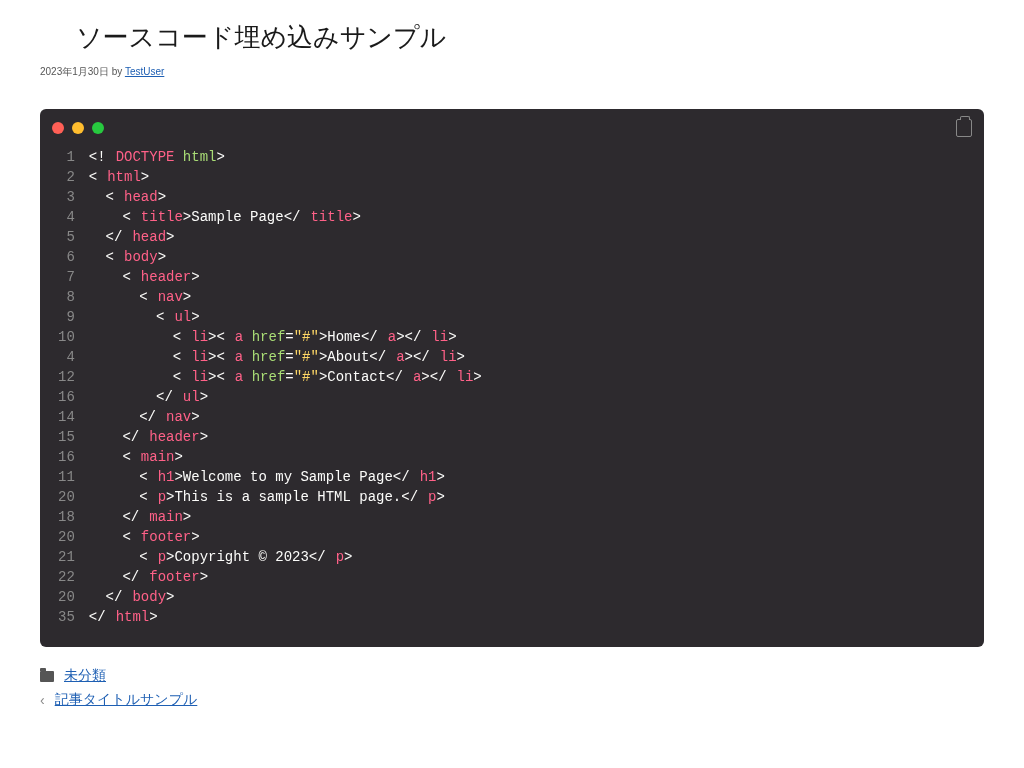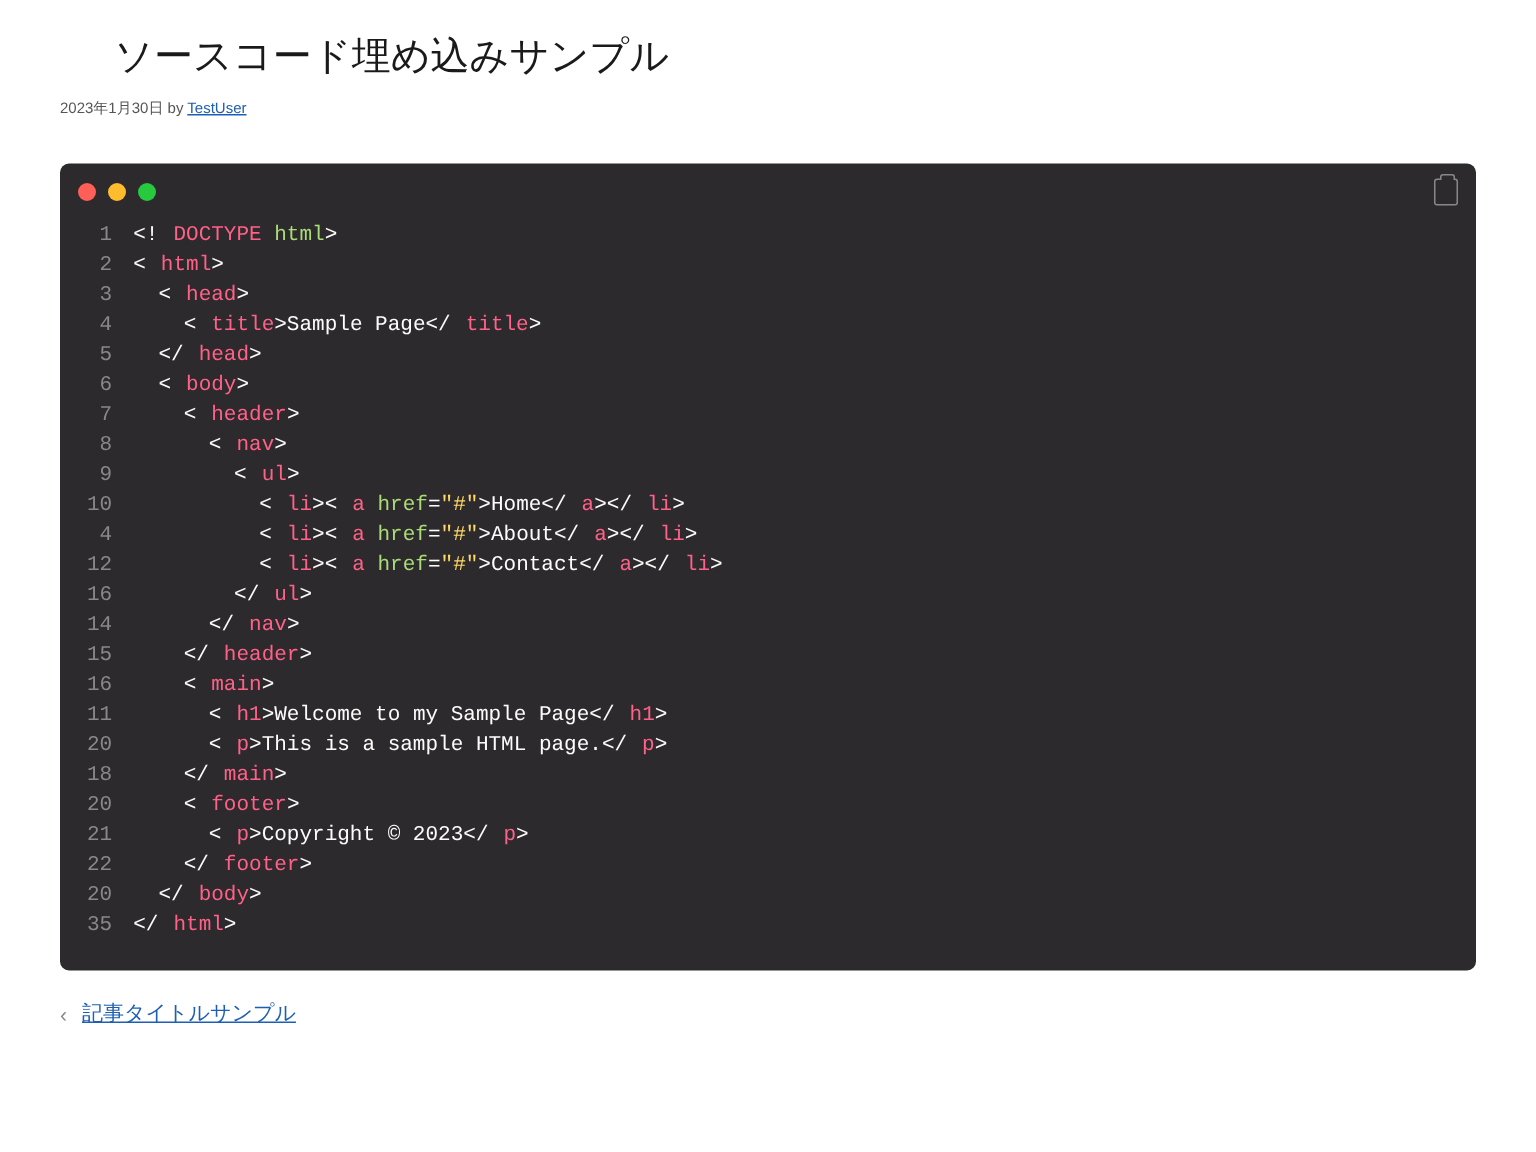--- a/index.html
+++ b/index.html
@@ -176,16 +176,20 @@
         <div>22</div>
         <div>20</div>
         <div>35</div>
       </div>
     <div class="code-lines" id="code-lines"><div><span class="tok-white">&lt;!</span><span class="tok-pink">DOCTYPE</span><span class="tok-white"> </span><span class="tok-green">html</span><span class="tok-white">&gt;</span></div><div><span class="tok-white">&lt;</span><span class="tok-pink">html</span><span class="tok-white">&gt;</span></div><div><span class="tok-white">  &lt;</span><span class="tok-pink">head</span><span class="tok-white">&gt;</span></div><div><span class="tok-white">    &lt;</span><span class="tok-pink">title</span><span class="tok-white">&gt;Sample Page&lt;/</span><span class="tok-pink">title</span><span class="tok-white">&gt;</span></div><div><span class="tok-white">  &lt;/</span><span class="tok-pink">head</span><span class="tok-white">&gt;</span></div><div><span class="tok-white">  &lt;</span><span class="tok-pink">body</span><span class="tok-white">&gt;</span></div><div><span class="tok-white">    &lt;</span><span class="tok-pink">header</span><span class="tok-white">&gt;</span></div><div><span class="tok-white">      &lt;</span><span class="tok-pink">nav</span><span class="tok-white">&gt;</span></div><div><span class="tok-white">        &lt;</span><span class="tok-pink">ul</span><span class="tok-white">&gt;</span></div><div><span class="tok-white">          &lt;</span><span class="tok-pink">li</span><span class="tok-white">&gt;&lt;</span><span class="tok-pink">a</span><span class="tok-white"> </span><span class="tok-green">href</span><span class="tok-white">=</span><span class="tok-yellow">"#"</span><span class="tok-white">&gt;Home&lt;/</span><span class="tok-pink">a</span><span class="tok-white">&gt;&lt;/</span><span class="tok-pink">li</span><span class="tok-white">&gt;</span></div><div><span class="tok-white">          &lt;</span><span class="tok-pink">li</span><span class="tok-white">&gt;&lt;</span><span class="tok-pink">a</span><span class="tok-white"> </span><span class="tok-green">href</span><span class="tok-white">=</span><span class="tok-yellow">"#"</span><span class="tok-white">&gt;About&lt;/</span><span class="tok-pink">a</span><span class="tok-white">&gt;&lt;/</span><span class="tok-pink">li</span><span class="tok-white">&gt;</span></div><div><span class="tok-white">          &lt;</span><span class="tok-pink">li</span><span class="tok-white">&gt;&lt;</span><span class="tok-pink">a</span><span class="tok-white"> </span><span class="tok-green">href</span><span class="tok-white">=</span><span class="tok-yellow">"#"</span><span class="tok-white">&gt;Contact&lt;/</span><span class="tok-pink">a</span><span class="tok-white">&gt;&lt;/</span><span class="tok-pink">li</span><span class="tok-white">&gt;</span></div><div><span class="tok-white">        &lt;/</span><span class="tok-pink">ul</span><span class="tok-white">&gt;</span></div><div><span class="tok-white">      &lt;/</span><span class="tok-pink">nav</span><span class="tok-white">&gt;</span></div><div><span class="tok-white">    &lt;/</span><span class="tok-pink">header</span><span class="tok-white">&gt;</span></div><div><span class="tok-white">    &lt;</span><span class="tok-pink">main</span><span class="tok-white">&gt;</span></div><div><span class="tok-white">      &lt;</span><span class="tok-pink">h1</span><span class="tok-white">&gt;Welcome to my Sample Page&lt;/</span><span class="tok-pink">h1</span><span class="tok-white">&gt;</span></div><div><span class="tok-white">      &lt;</span><span class="tok-pink">p</span><span class="tok-white">&gt;This is a sample HTML page.&lt;/</span><span class="tok-pink">p</span><span class="tok-white">&gt;</span></div><div><span class="tok-white">    &lt;/</span><span class="tok-pink">main</span><span class="tok-white">&gt;</span></div><div><span class="tok-white">    &lt;</span><span class="tok-pink">footer</span><span class="tok-white">&gt;</span></div><div><span class="tok-white">      &lt;</span><span class="tok-pink">p</span><span class="tok-white">&gt;Copyright © 2023&lt;/</span><span class="tok-pink">p</span><span class="tok-white">&gt;</span></div><div><span class="tok-white">    &lt;/</span><span class="tok-pink">footer</span><span class="tok-white">&gt;</span></div><div><span class="tok-white">  &lt;/</span><span class="tok-pink">body</span><span class="tok-white">&gt;</span></div><div><span class="tok-white">&lt;/</span><span class="tok-pink">html</span><span class="tok-white">&gt;</span></div></div>
   </div>
 </div>
 
 <div class="footer-meta">
   <div class="footer-row">
+    <div class="folder-icon"></div>
+    <a href="#">未分類</a>
+  </div>
+  <div class="footer-row">
     <span class="chevron-icon">‹</span>
     <a href="#">記事タイトルサンプル</a>
   </div>
 </div>
 
 </body></html>

